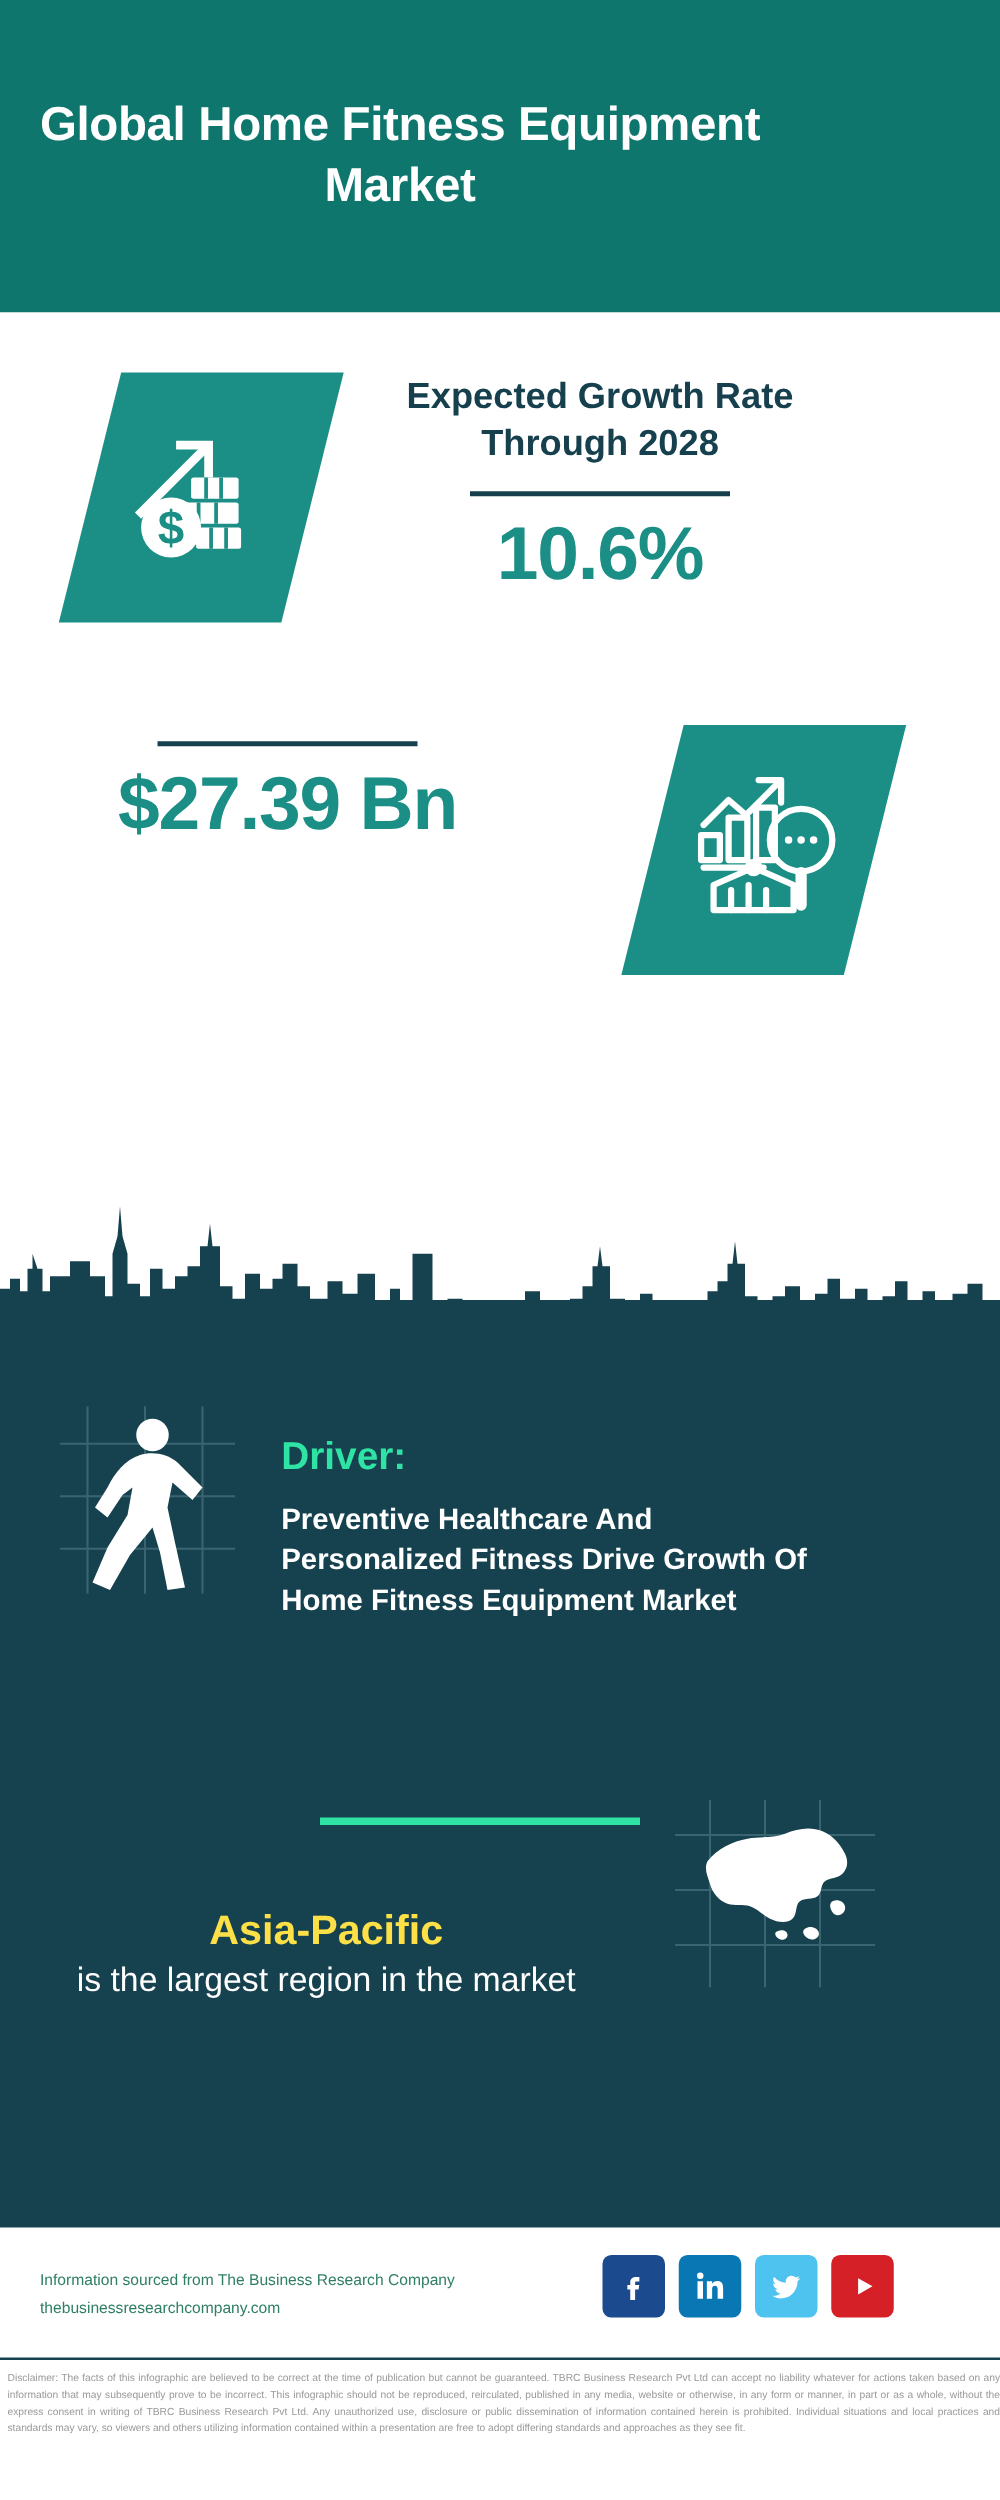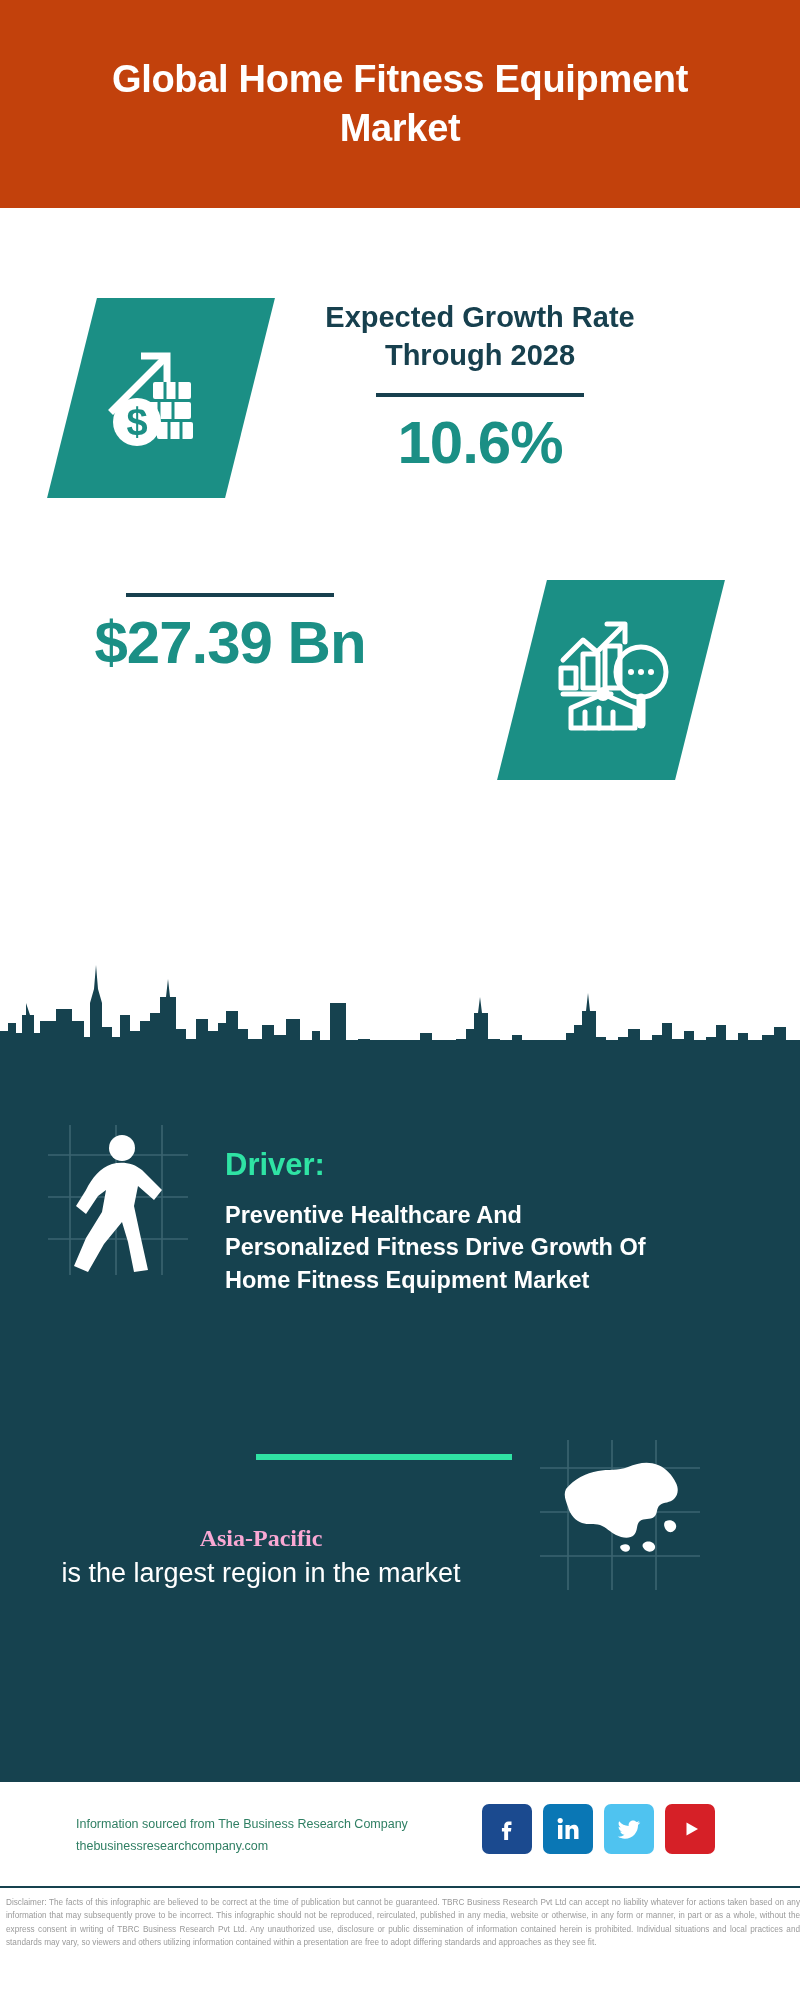--- a/index.html
+++ b/index.html
@@ -12,23 +12,23 @@
   #page {
     position: relative;
     width: 800px; height: 2000px;
     background: #ffffff;
     overflow: hidden;
   }
 
   
   .header {
     position: absolute; left: 0; top: 0;
-    width: 800px; height: 208px;
-    background: #c2410c;
-    display: flex; align-items: center; justify-content: center;
+    width: 800px; height: 250px;
+    background: #0f766e;
+    display: flex; align-items: center; justify-content: flex-start;
   }
   .header-title {
     color: #ffffff;
     font-size: 38px;
     font-weight: bold;
     line-height: 1.28;
     text-align: center;
     letter-spacing: -0.3px;
     width: 640px;
   }
@@ -119,25 +119,24 @@
     position: absolute; left: 256px; top: 414px;
     width: 256px; height: 6px;
     background: #2fe3a4;
   }
 
   .region-block {
     position: absolute; left: 46px; top: 483px; width: 430px;
     text-align: center;
   }
   .region-name {
-    color: #f9a8d4;
-    font-size: 24px;
+    color: #fde047;
+    font-size: 33px;
     font-weight: bold;
     line-height: 1.28;
-    font-family: Liberation Serif, serif;
   }
   .region-desc {
     color: #ffffff;
     font-size: 27px;
     font-weight: normal;
     line-height: 1.33;
     margin-top: 2px;
   }
 
   
@@ -146,21 +145,20 @@
     width: 800px; height: 108px;
     background: #ffffff;
     border-top: 2px solid #16424f;
     border-bottom: 2px solid #16424f;
   }
   .footer-credit {
     position: absolute; left: 32px; top: 32px;
     color: #2f7f63;
     font-size: 12.5px;
     line-height: 1.75;
-    margin-left: 44px;
   }
   .social-row {
     position: absolute; left: 482px; top: 22px;
     display: flex; gap: 11px;
   }
   .social-btn {
     width: 50px; height: 50px;
     border-radius: 7px;
     display: flex; align-items: center; justify-content: center;
   }

